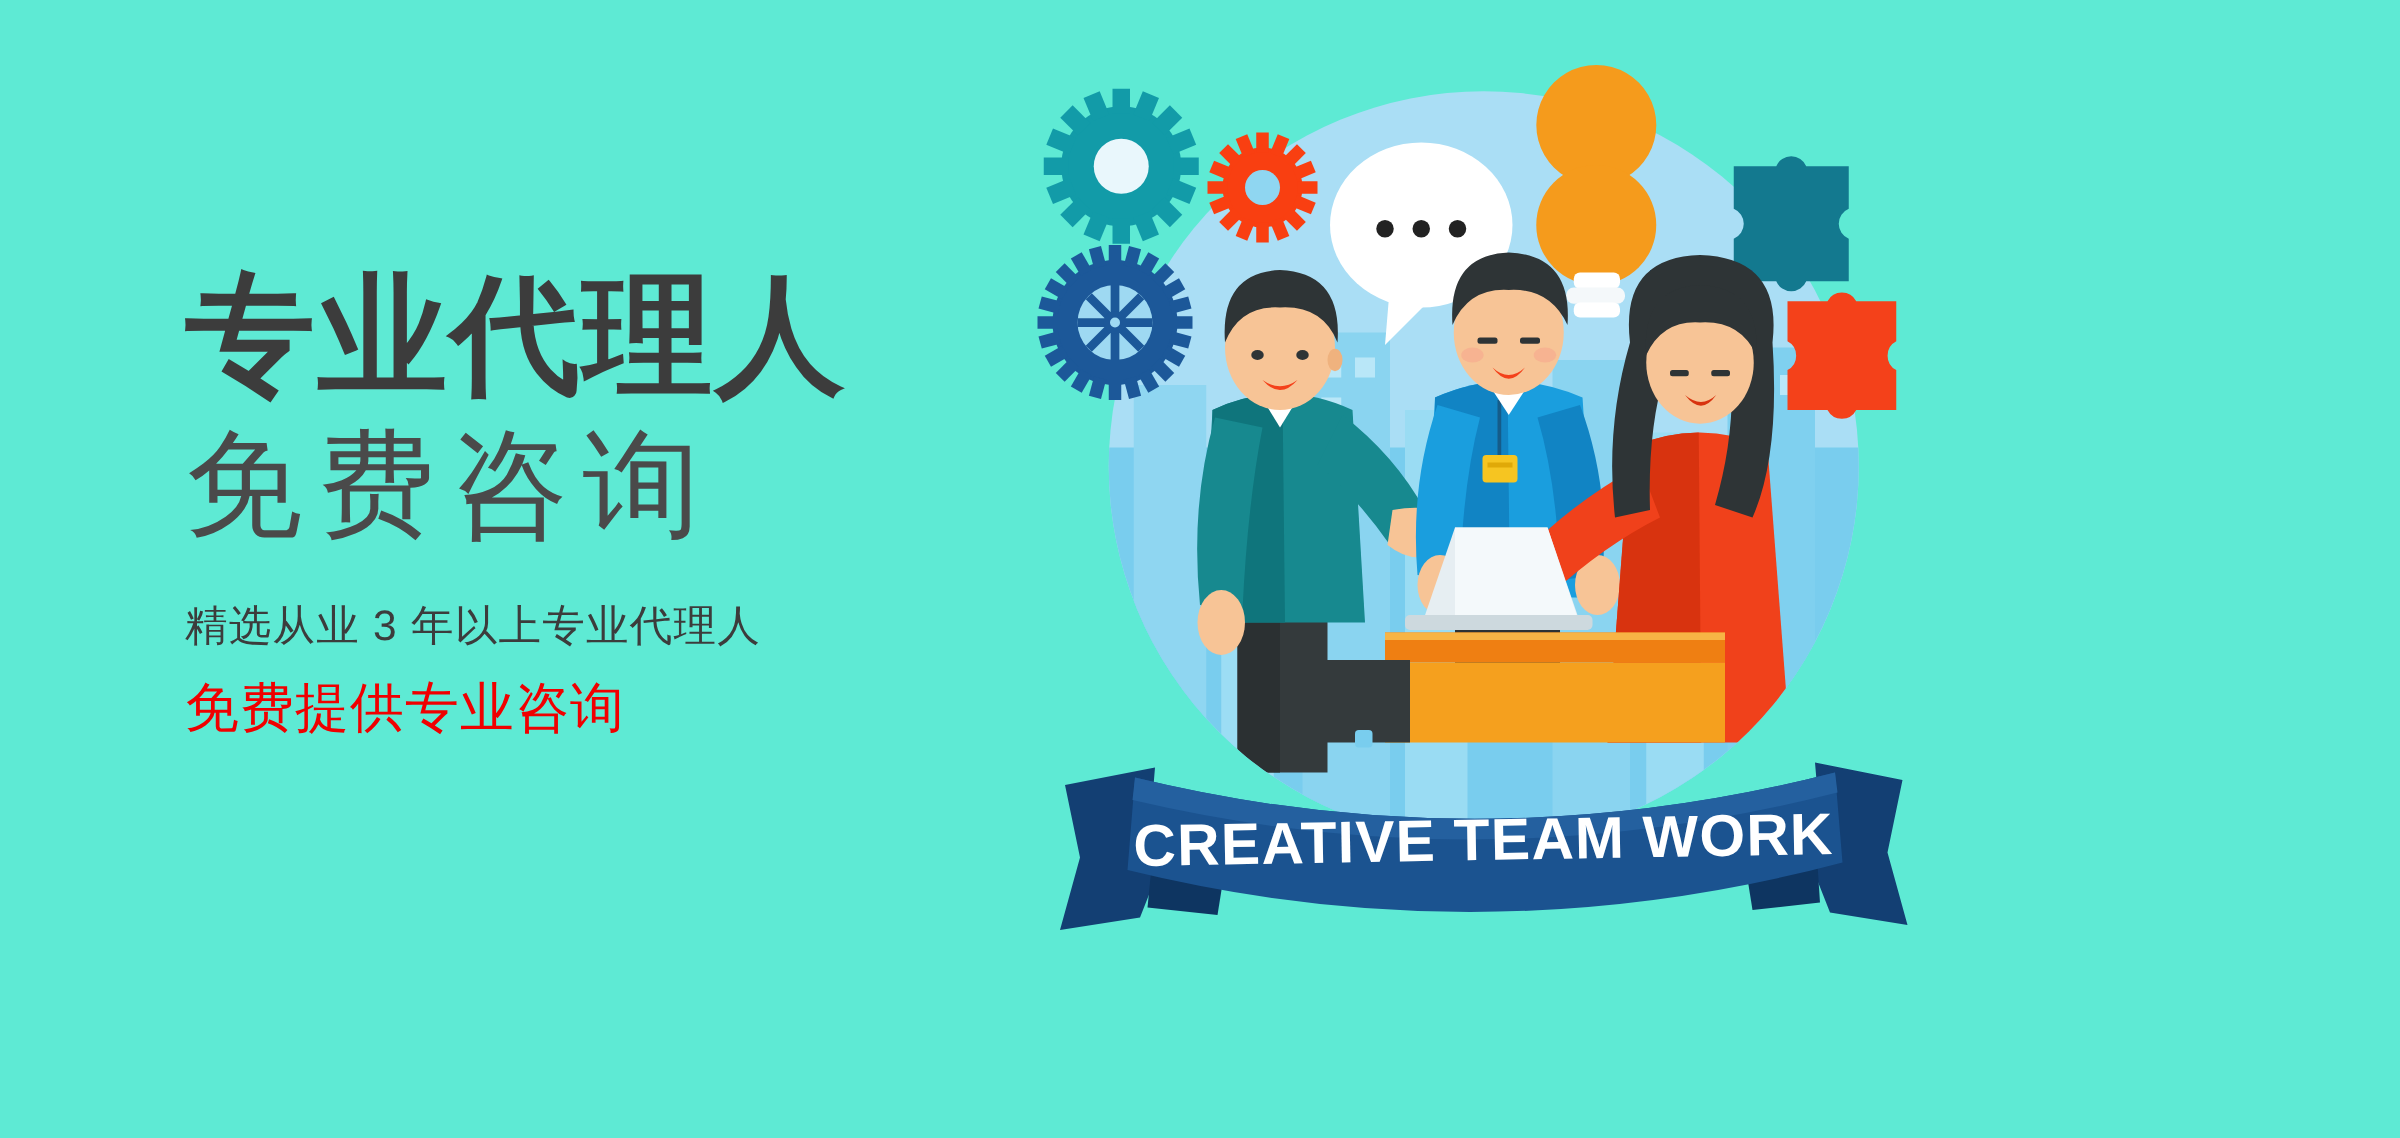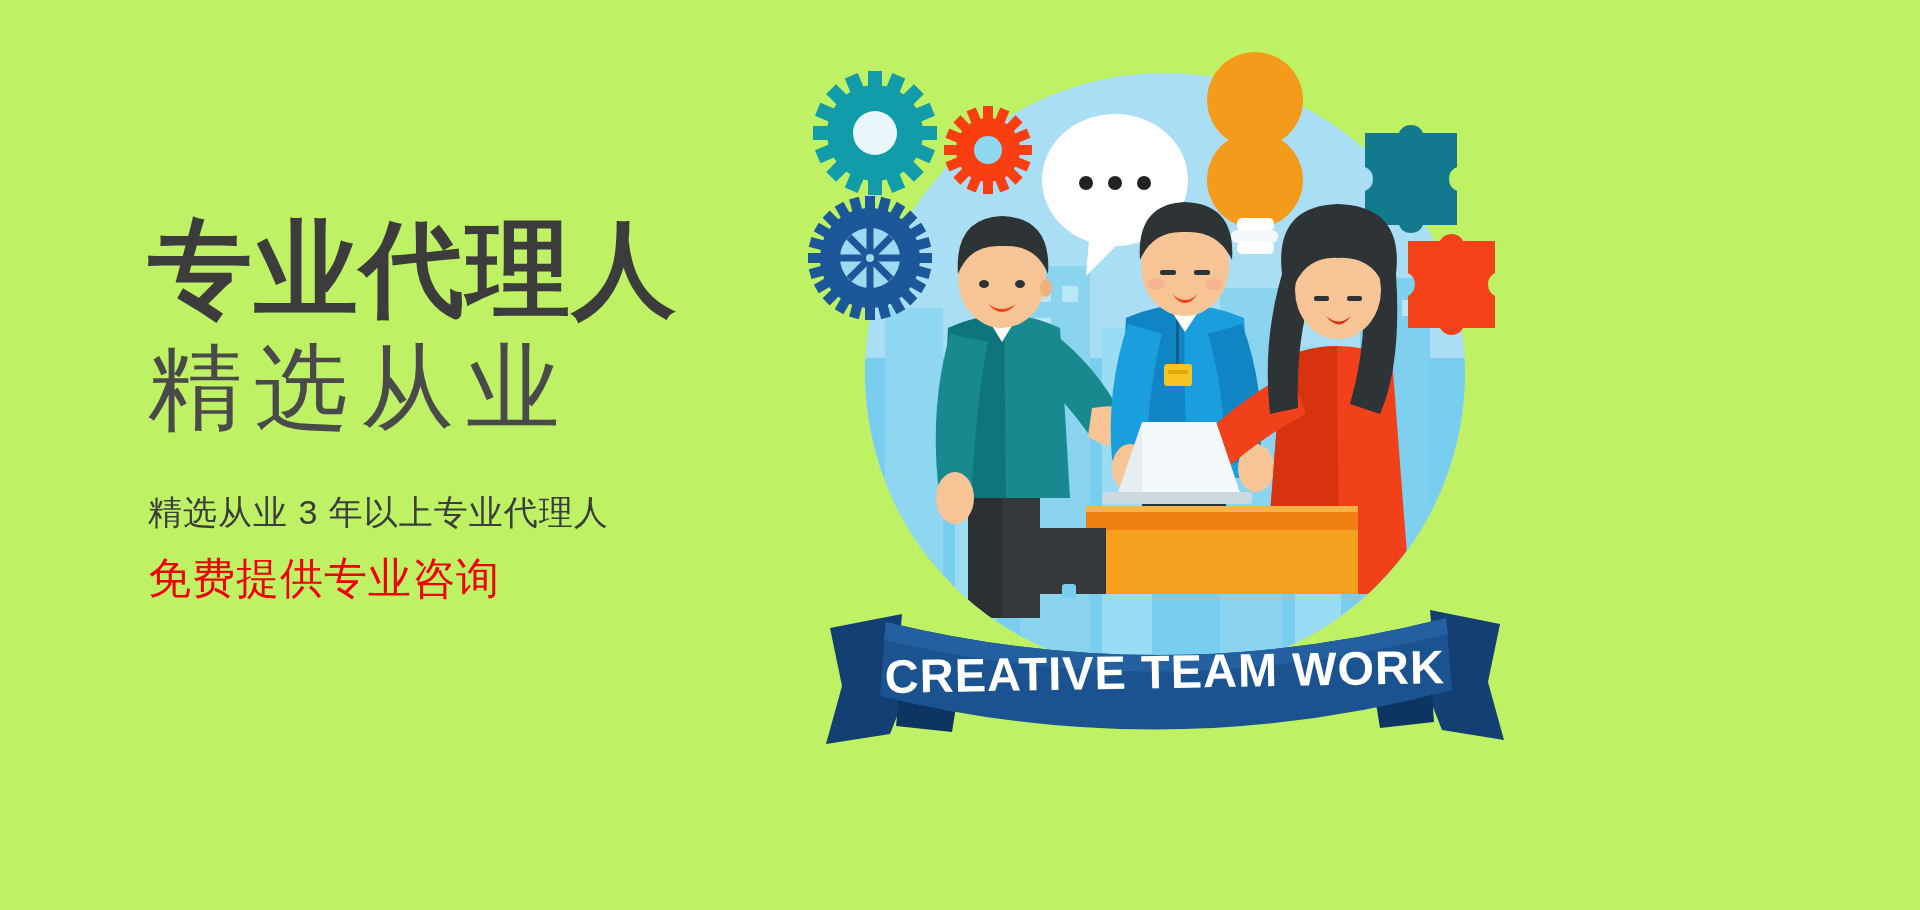--- a/index.html
+++ b/index.html
@@ -4,21 +4,21 @@
 <style>
   * { margin:0; padding:0; box-sizing:border-box; }
   html,body { width:1920px; height:910px; overflow:hidden; }
   body {
     background:#e9f7fc;
     font-family:"Liberation Sans","DejaVu Sans",sans-serif;
     position:relative;
   }
   .banner {
     position:absolute; inset:0;
-    background:#bef264;
+    background:#5eead4;
   }
 
   
   .text-block {
     position:absolute;
     left:148px; top:214px;
     width:620px;
   }
   .headline-1 {
     font-size:104px;
@@ -31,50 +31,50 @@
   .headline-2 {
     font-size:94px;
     line-height:1.22;
     font-weight:400;
     color:#4a4a4a;
     letter-spacing:12px;
     white-space:nowrap;
     margin-top:6px;
   }
   .sub-1 {
-    margin-top:44px;
+    margin-top:32px;
     font-size:34px;
     color:#3c3c3c;
     letter-spacing:1px;
     white-space:nowrap;
   }
   .sub-2 {
     margin-top:14px;
     font-size:43px;
     color:#f00000;
     letter-spacing:1px;
     white-space:nowrap;
   }
 
   
   .illus {
     position:absolute;
-    left:790px; top:28px;
+    left:812px; top:28px;
     width:750px; height:860px;
   }
   .illus svg { display:block; width:100%; height:100%; }
 </style>
 </head>
 <body>
 
 <div class="banner">
 
   <div class="text-block">
     <div class="headline-1">专业代理人</div>
-    <div class="headline-2">精选从业</div>
+    <div class="headline-2">免费咨询</div>
     <div class="sub-1">精选从业 3 年以上专业代理人</div>
     <div class="sub-2">免费提供专业咨询</div>
   </div>
 
   <div class="illus">
     <svg viewBox="0 0 750 860" xmlns="http://www.w3.org/2000/svg">
       <defs>
         <clipPath id="circClip">
           <circle cx="375" cy="345" r="300"></circle>
         </clipPath>

